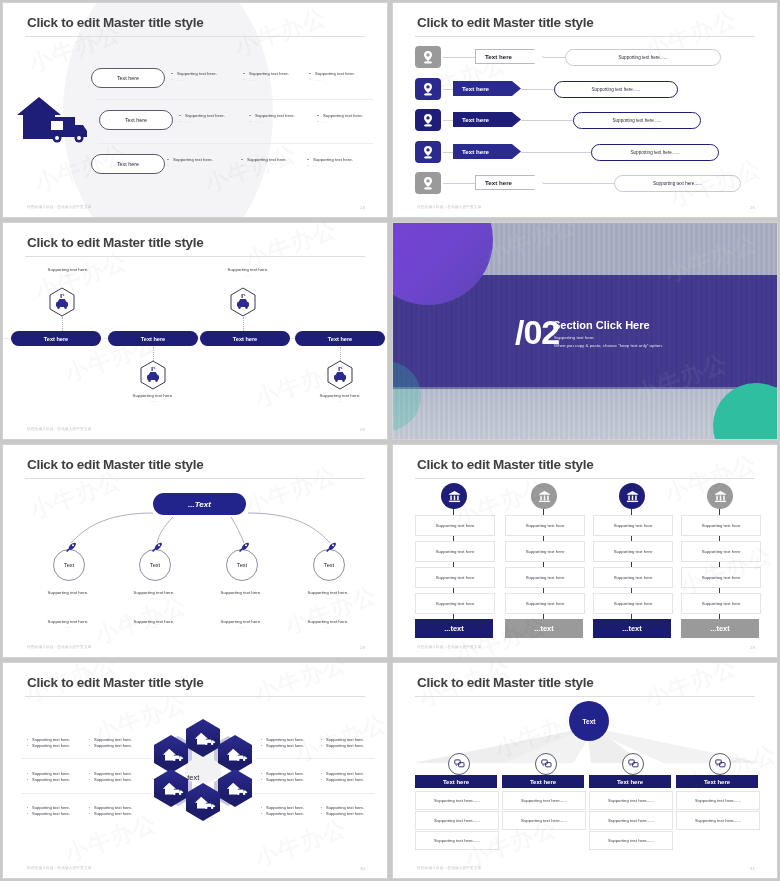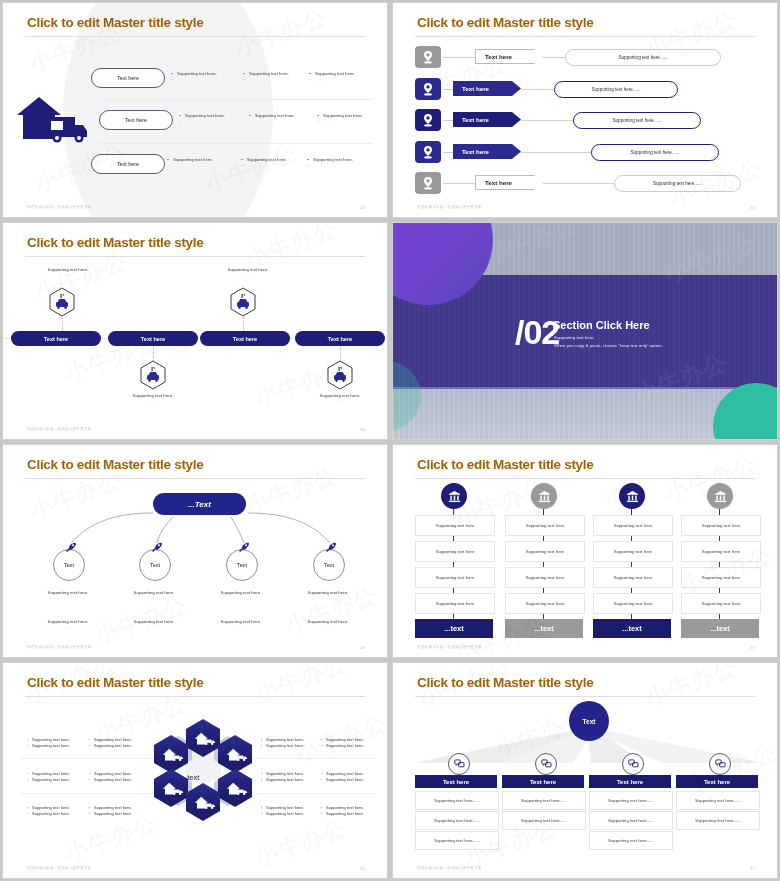--- a/index.html
+++ b/index.html
@@ -34,21 +34,21 @@
     font-family:"DejaVu Sans", sans-serif;
     font-weight:700;
     transform:rotate(-20deg);
     white-space:nowrap;
     letter-spacing:1px;
   }
 
   
   .s-title{
     position:absolute;left:24px;top:12px;
-    font-size:13.5px;font-weight:700;color:#a16207;
+    font-size:13.5px;font-weight:700;color:#404040;
     letter-spacing:-.3px;
     z-index:6;
   }
   .s-rule{
     position:absolute;left:22px;right:22px;top:33px;
     height:1px;background:#dedede;z-index:6;
   }
   .s-footer{
     position:absolute;left:24px;bottom:8px;
     font-size:3.6px;color:#bdbdbd;letter-spacing:.2px;z-index:6;

